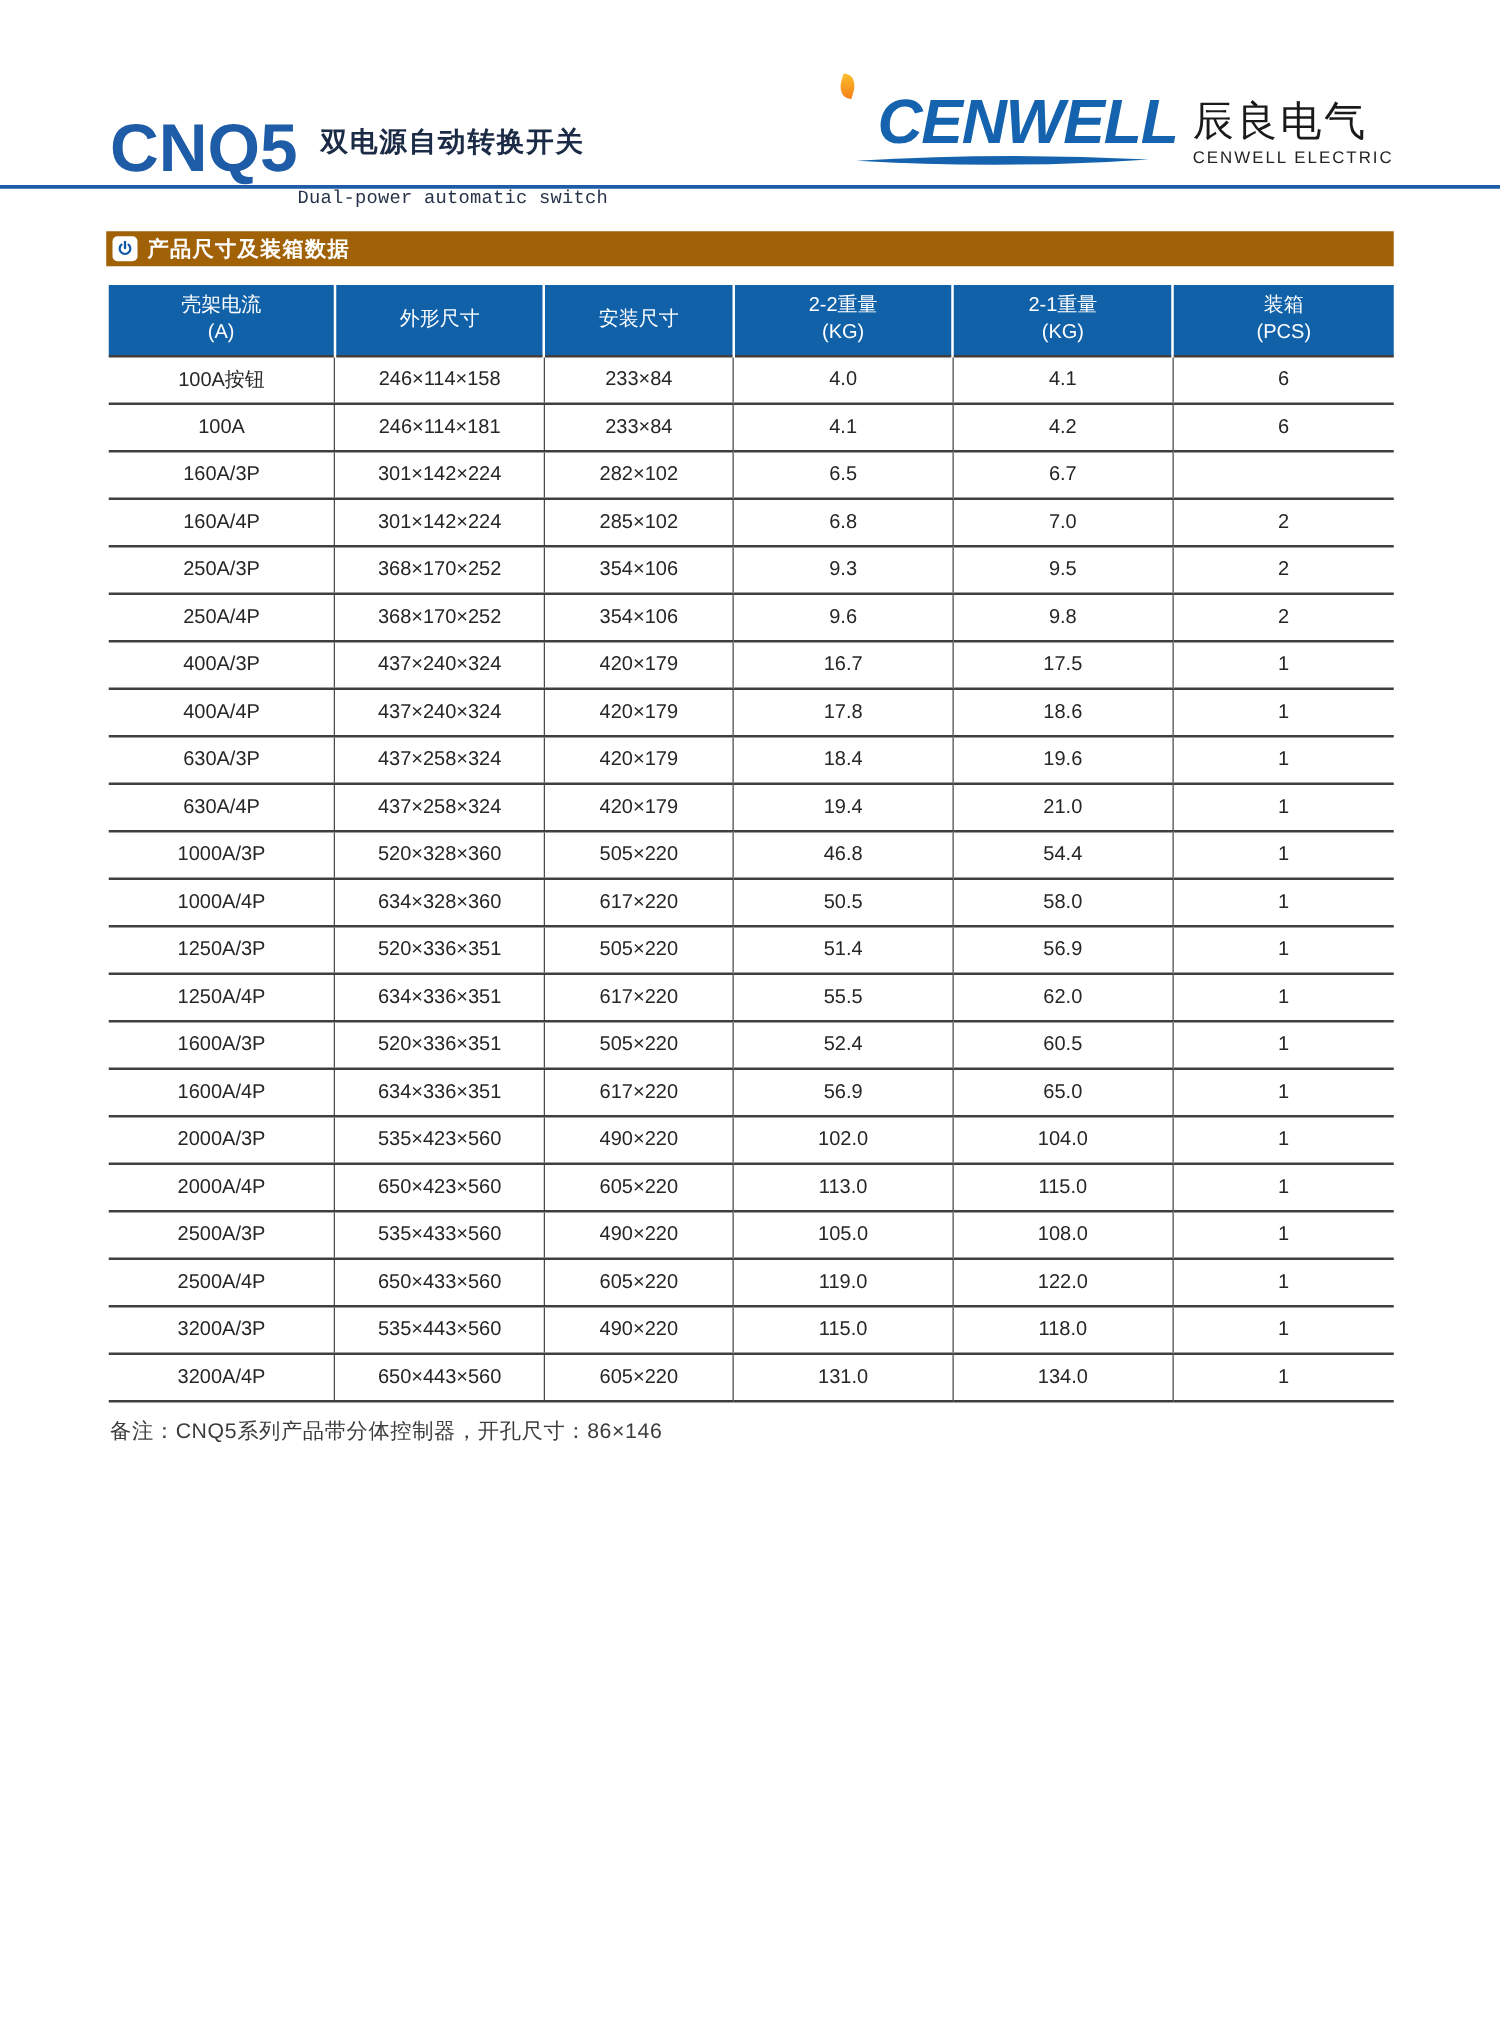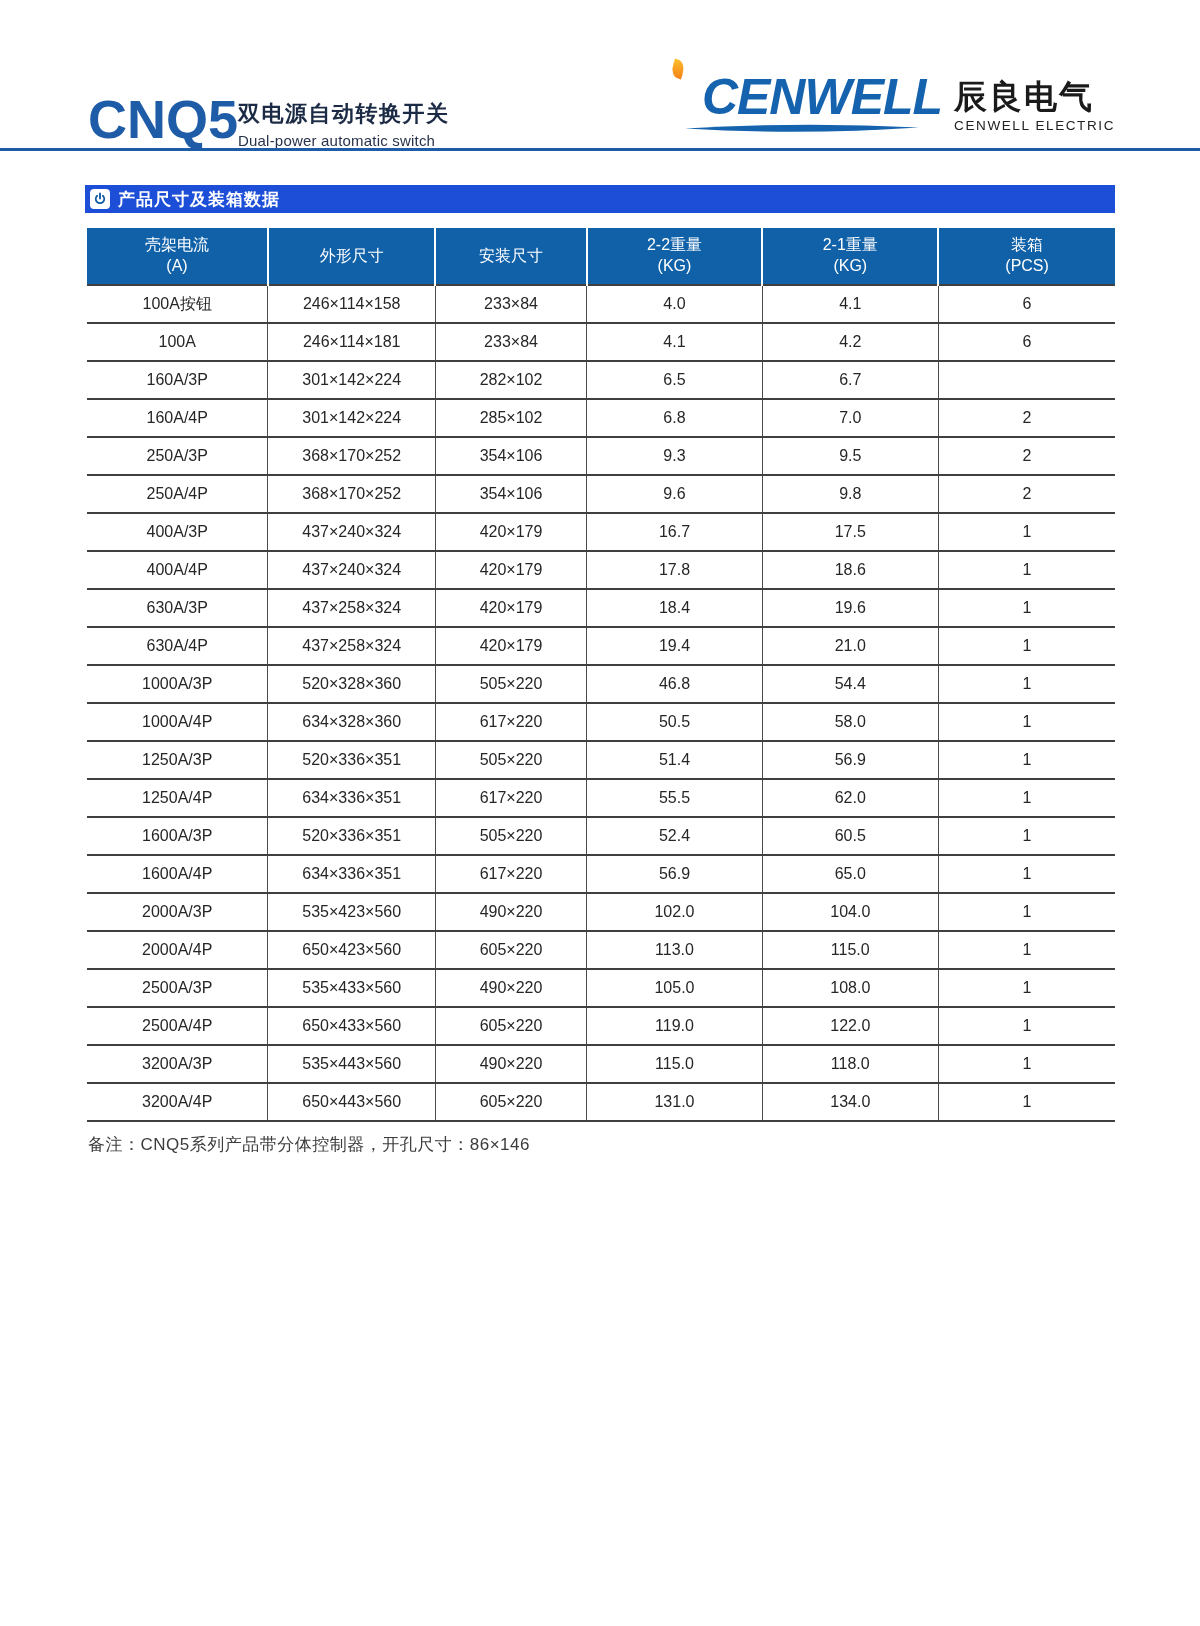--- a/index.html
+++ b/index.html
@@ -5,38 +5,38 @@
   * { margin:0; padding:0; box-sizing:border-box; }
   html,body { background:#ffffff; }
   body { font-family:"Liberation Sans","DejaVu Sans",sans-serif; }
   .page { position:relative; width:1200px; height:1270px; background:#ffffff; overflow:hidden; }
 
   
   .brand-model { position:absolute; left:88px; top:92px; font-size:54px; font-weight:700;
                  color:#1E5CA8; line-height:1; letter-spacing:0px; }
   .title-block { position:absolute; left:238px; top:99px; }
   .title-cn { font-size:22px; font-weight:700; color:#1C2B45; letter-spacing:1.5px;text-align:center; }
-  .title-en { font-size:15px; font-weight:400; color:#27334A; margin-top:3px; letter-spacing:0.2px; }
+  .title-en { font-size:15px; font-weight:400; color:#27334A; margin-top:21px; letter-spacing:0.2px;font-family:Liberation Mono, monospace; }
   .header-rule { position:absolute; left:0; top:148px; width:1200px; height:3px; background:#1E5CA8; }
 
   .logo-block { position:absolute; right:85px; top:72px; display:flex; align-items:flex-end; gap:12px; }
   .logo-left { position:relative; display:flex; flex-direction:column; align-items:center; }
   .logo-word { font-size:50px; font-weight:700; font-style:italic; color:#1563AE;
                line-height:1; letter-spacing:-1px;margin-left:40px; }
   .logo-leaf { position:absolute; top:-12px; left:10px; width:12px; height:18px;
                background:linear-gradient(160deg,#FBC02D,#F57F17);
                border-radius:0 70% 0 70%; transform:rotate(18deg); }
   .logo-swoosh { margin-top:2px; }
   .logo-right { display:flex; flex-direction:column; align-items:flex-start; padding-bottom:0px; }
-  .brand-cn { font-size:33px; font-weight:700; color:#1A1A1A; letter-spacing:2px; line-height:1.05; }
+  .brand-cn { font-size:33px; font-weight:400; color:#1A1A1A; letter-spacing:2px; line-height:1.05; }
   .brand-en { font-size:13.5px; font-weight:400; color:#222222; letter-spacing:1.6px; margin-top:3px; }
 
   
   .section-bar { position:absolute; left:85px; top:185px; width:1030px; height:28px;
-                 background:#1d4ed8; display:flex; align-items:center; padding-left:5px; }
+                 background:#a16207; display:flex; align-items:center; padding-left:5px; }
   .power-badge { width:20px; height:20px; background:#ffffff; border-radius:4px;
                  display:flex; align-items:center; justify-content:center; margin-right:8px; }
   .section-title { color:#ffffff; font-size:17px; font-weight:700; letter-spacing:1px; }
 
   
   .table-wrap { position:absolute; left:87px; top:228px; width:1028px; }
   table { border-collapse:collapse; width:1028px; table-layout:fixed; }
   thead th { background:#1161A9; color:#ffffff; font-weight:400; font-size:16px;
              height:57px; text-align:center; vertical-align:middle; line-height:1.3; }
   thead th + th { border-left:2px solid #ffffff; }

